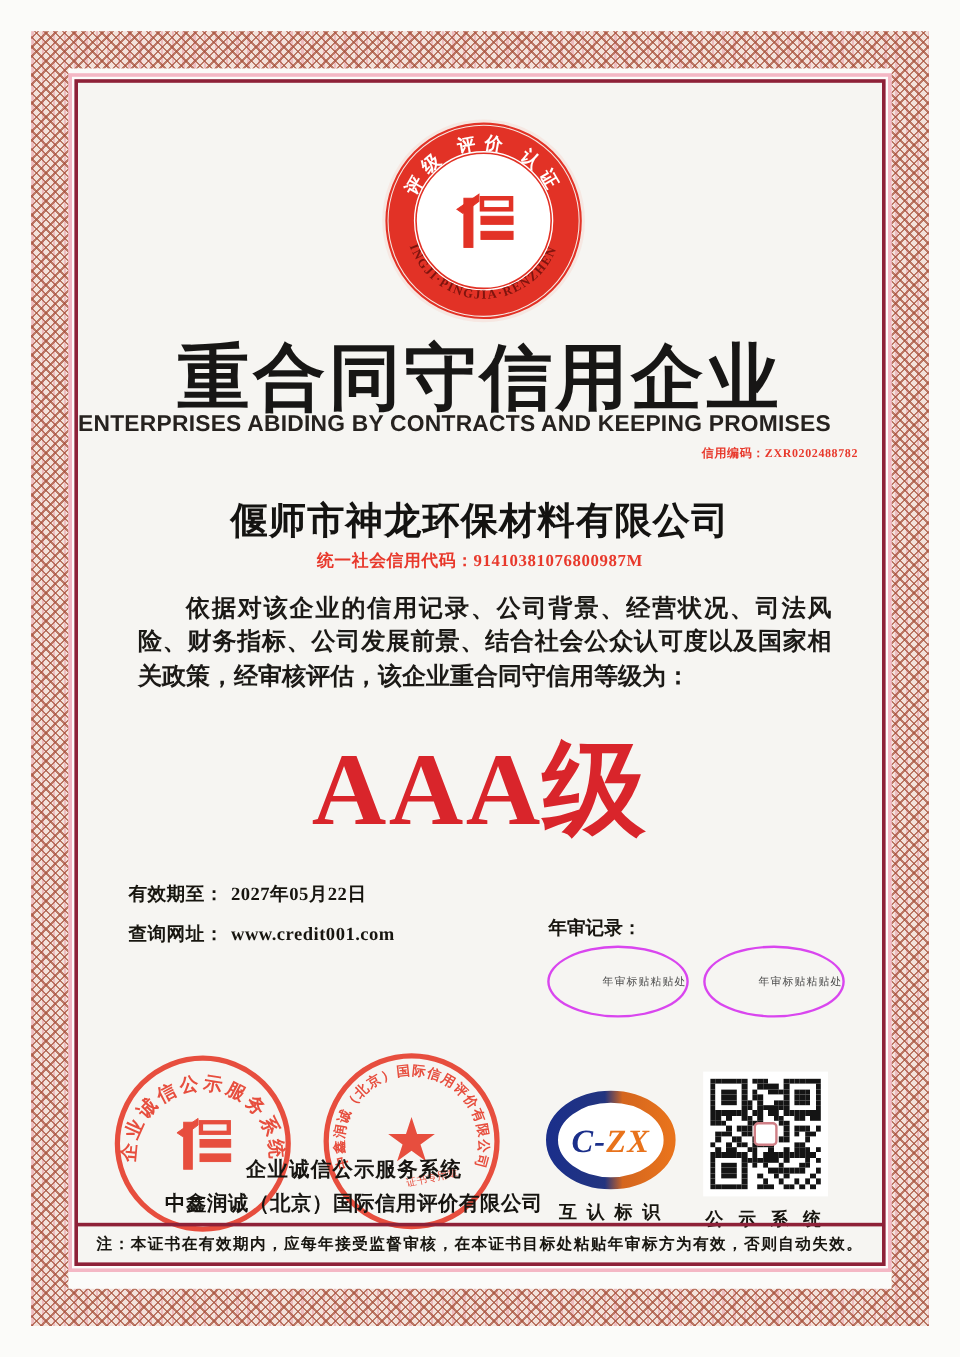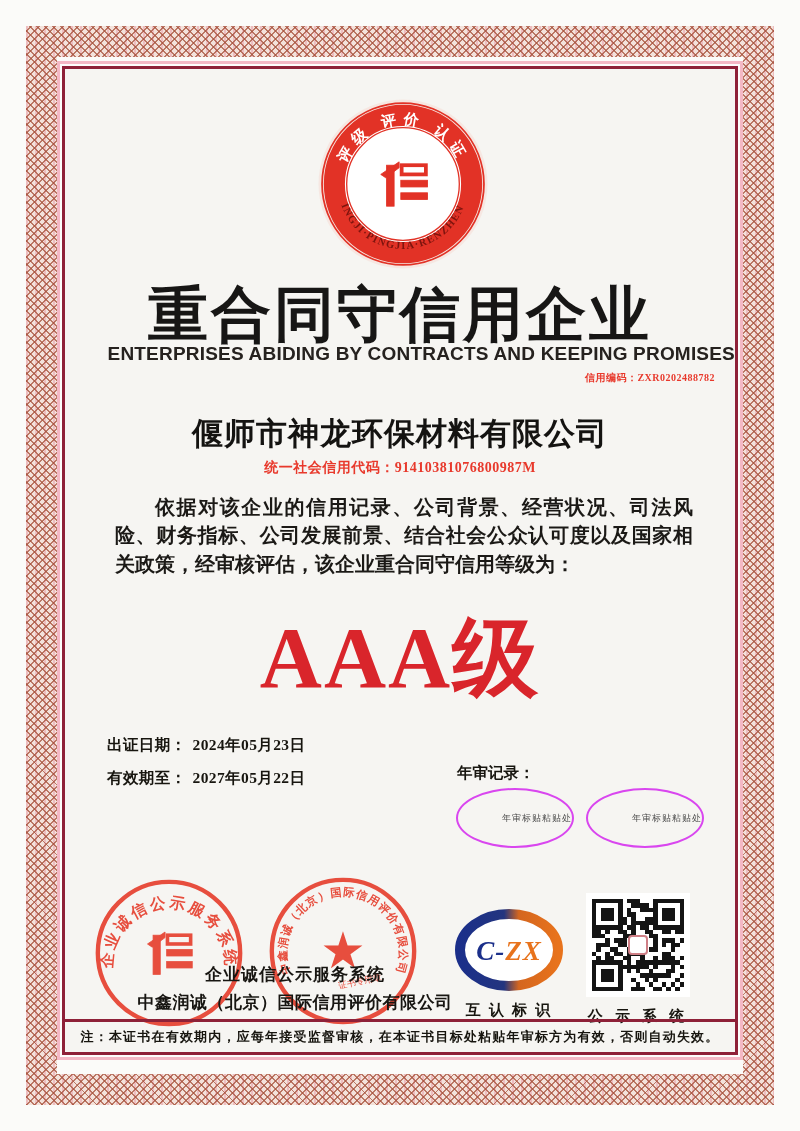--- a/index.html
+++ b/index.html
@@ -31,21 +31,21 @@
   
   .seal-top{ left:250px; top:27px; width:176px; height:176px; }
 
   
   .title{
     left:0; right:0; top:206px; text-align:center;
     font-family:"Liberation Sans", sans-serif;
     font-size:60px; font-weight:900; letter-spacing:3px; color:#171615;
   }
   .subtitle{
-    left:0; right:0; top:274px; text-align:right;
+    left:0; right:0; top:274px; text-align:left;
     font-family:"Liberation Sans", sans-serif;
     font-size:19px; font-weight:700; color:#26221f; letter-spacing:.2px;
   }
   .credit-code{
     right:20px; top:302px; font-size:10px; font-weight:700;
     color:#e8392c; letter-spacing:.5px;
   }
   .company{
     left:0; right:0; top:344px; text-align:center;
     font-family:Liberation Serif, serif;
@@ -149,24 +149,24 @@
     <div class="abs title">重合同守信用企业</div>
     <div class="abs subtitle">ENTERPRISES ABIDING BY CONTRACTS AND KEEPING PROMISES</div>
     <div class="abs credit-code">信用编码：ZXR0202488782</div>
     <div class="abs company">偃师市神龙环保材料有限公司</div>
     <div class="abs uscc">统一社会信用代码：91410381076800987M</div>
     <div class="abs body-text">依据对该企业的信用记录、公司背景、经营状况、司法风险、财务指标、公司发展前景、结合社会公众认可度以及国家相关政策，经审核评估，该企业重合同守信用等级为：</div>
     <div class="abs rating">AAA级</div>
 
     <div class="abs fields">
       <div class="field-row">
-        <span class="lab">出证日期：</span><span>2024年05月23日</span>
+        <span class="lab">有效期至：</span><span>2027年05月22日</span>
       </div>
       <div class="field-row">
-        <span class="lab">有效期至：</span><span>2027年05月22日</span>
+        <span class="lab">查询网址：</span><span>www.credit001.com</span>
       </div>
     </div>
 
     <div class="abs annual-label">年审记录：</div>
     <div class="abs oval oval1">
       <span>年审标贴粘贴处</span>
     </div>
     <div class="abs oval oval2">
       <span>年审标贴粘贴处</span>
     </div>

